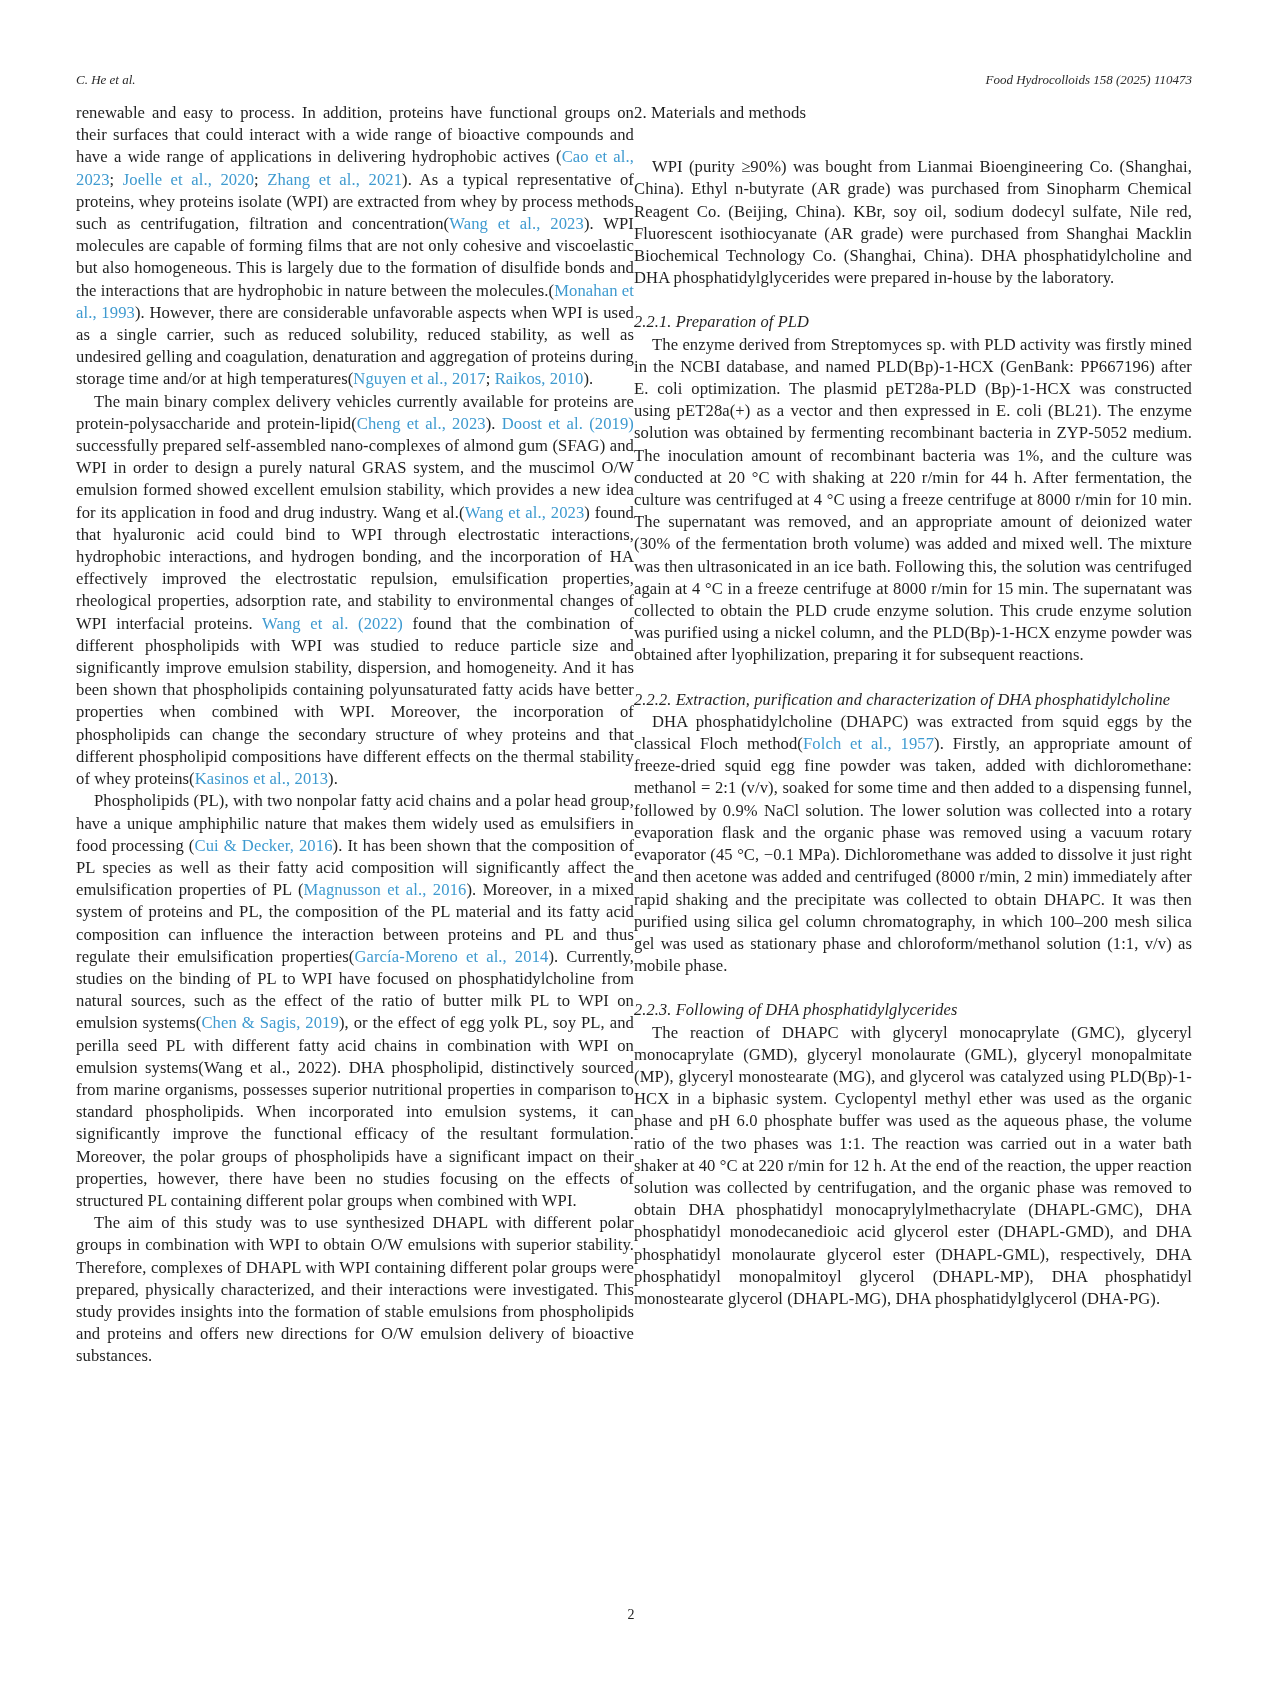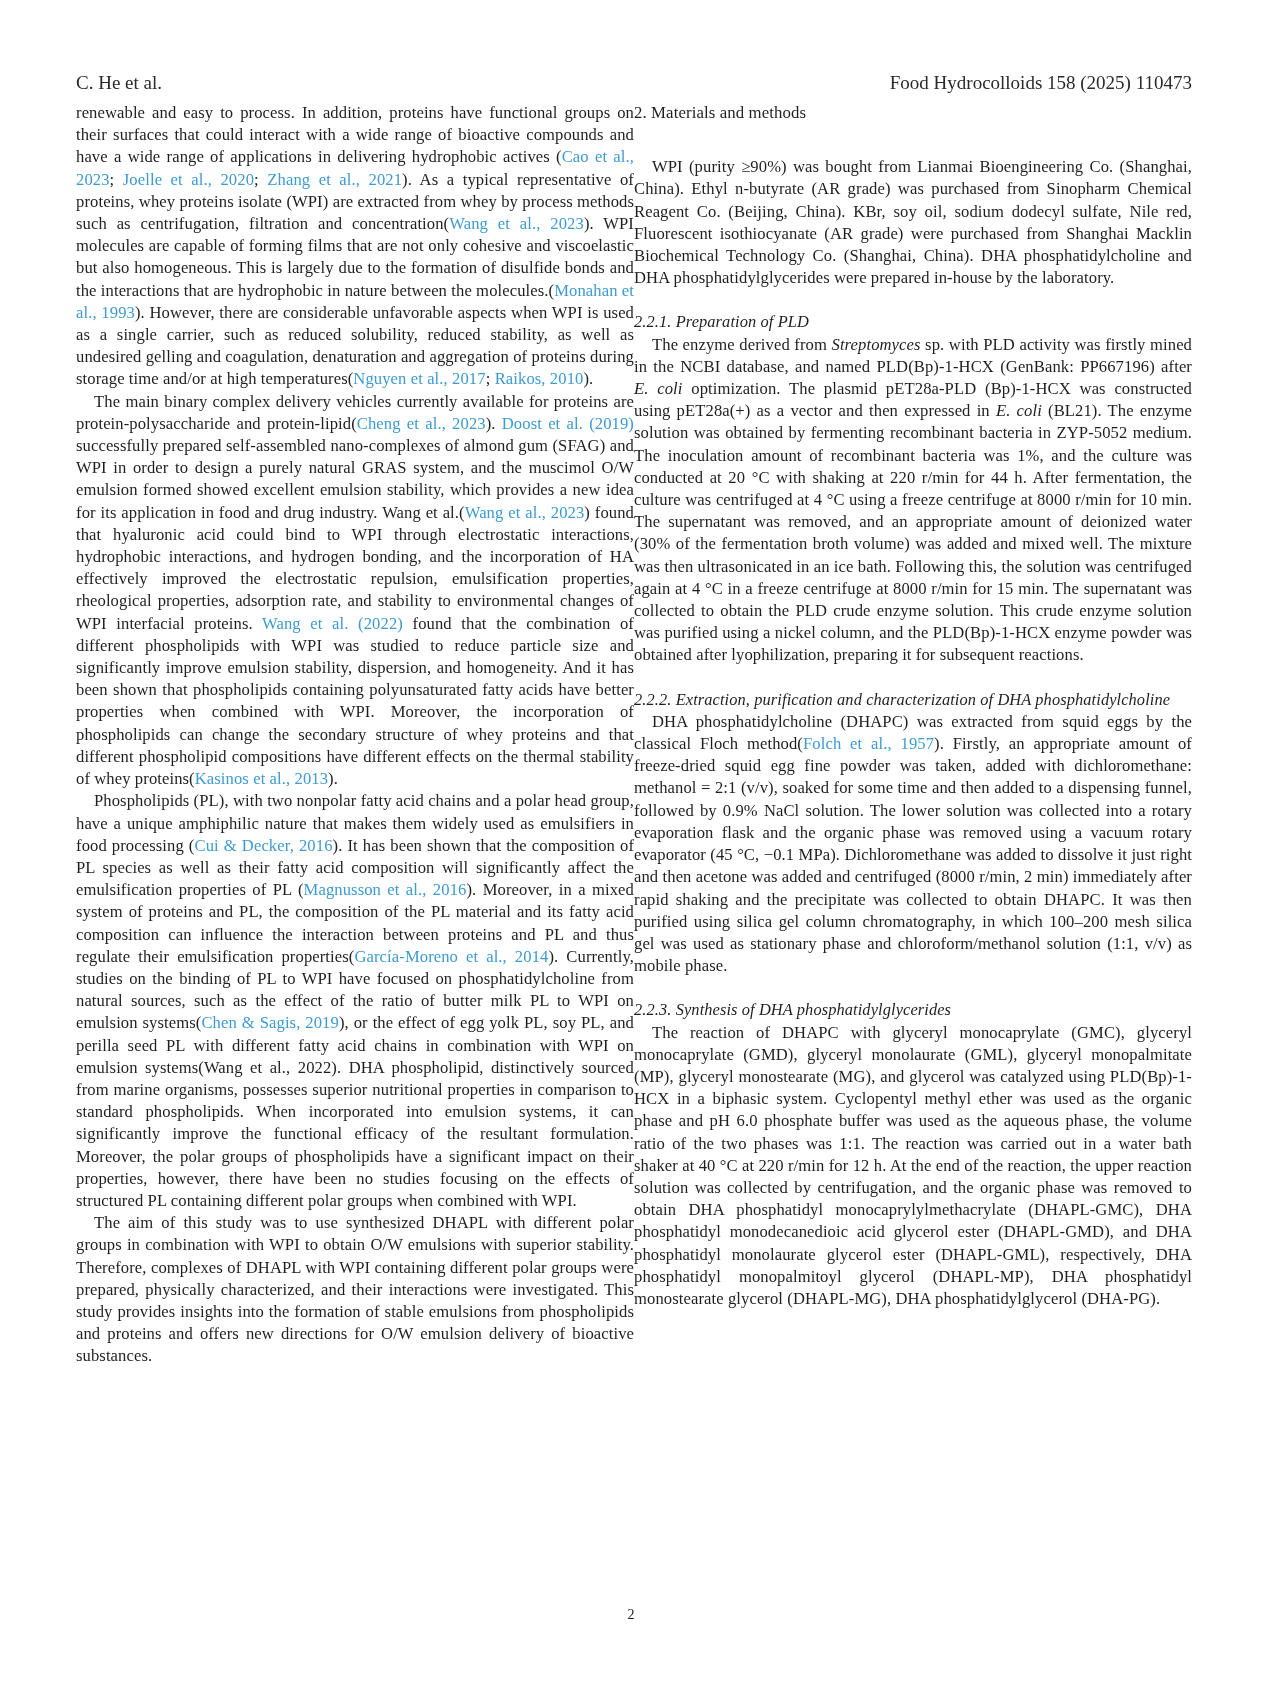--- a/index.html
+++ b/index.html
@@ -11,40 +11,41 @@
   body {
     font-family: "Liberation Serif", serif;
     color: #1f1f1f;
     position: relative;
   }
   .running-head {
     position: absolute;
     top: 72px; left: 76px; right: 70px;
     display: flex;
     justify-content: space-between;
-    font-size: 19px;
+    font-style: italic;
+    font-size: 13px;
     color: #2a2a2a;
   }
   .content {
     position: absolute;
     top: 102px; left: 76px; right: 70px;
     display: flex;
   }
   .column {
     flex: 1 1 0;
     min-width: 0;
     text-align: justify;
     font-size: 16.6px;
     line-height: 22.2px;
     letter-spacing: 0.1px;
   }
   .para { margin: 0; }
   .para.indent { text-indent: 18px; }
   .cite { color: #3e9ad0; }
-  .ital { font-style: italic; }
+  .ital { }
   .h1 {
     font-weight: 400;
     font-size: 16.8px;
     margin: 0 0 32px 0;
     text-align: left;
   }
   .h2 {
     font-style: italic;
     font-size: 16.4px;
     margin: 26px 0 22px 0;
@@ -80,20 +81,20 @@
       <p class="para indent">Phospholipids (PL), with two nonpolar fatty acid chains and a polar head group, have a unique amphiphilic nature that makes them widely used as emulsifiers in food processing (<span class="cite">Cui &amp; Decker, 2016</span>). It has been shown that the composition of PL species as well as their fatty acid composition will significantly affect the emulsification properties of PL (<span class="cite">Magnusson et al., 2016</span>). Moreover, in a mixed system of proteins and PL, the composition of the PL material and its fatty acid composition can influence the interaction between proteins and PL and thus regulate their emulsification properties(<span class="cite">García-Moreno et al., 2014</span>). Currently, studies on the binding of PL to WPI have focused on phosphatidylcholine from natural sources, such as the effect of the ratio of butter milk PL to WPI on emulsion systems(<span class="cite">Chen &amp; Sagis, 2019</span>), or the effect of egg yolk PL, soy PL, and perilla seed PL with different fatty acid chains in combination with WPI on emulsion systems(Wang et al., 2022). DHA phospholipid, distinctively sourced from marine organisms, possesses superior nutritional properties in comparison to standard phospholipids. When incorporated into emulsion systems, it can significantly improve the functional efficacy of the resultant formulation. Moreover, the polar groups of phospholipids have a significant impact on their properties, however, there have been no studies focusing on the effects of structured PL containing different polar groups when combined with WPI.</p>
       <p class="para indent">The aim of this study was to use synthesized DHAPL with different polar groups in combination with WPI to obtain O/W emulsions with superior stability. Therefore, complexes of DHAPL with WPI containing different polar groups were prepared, physically characterized, and their interactions were investigated. This study provides insights into the formation of stable emulsions from phospholipids and proteins and offers new directions for O/W emulsion delivery of bioactive substances.</p>
     </div>
   <div class="column">
       <div class="h1">2.  Materials and methods</div>
       <p class="para indent">WPI (purity ≥90%) was bought from Lianmai Bioengineering Co. (Shanghai, China). Ethyl n-butyrate (AR grade) was purchased from Sinopharm Chemical Reagent Co. (Beijing, China). KBr, soy oil, sodium dodecyl sulfate, Nile red, Fluorescent isothiocyanate (AR grade) were purchased from Shanghai Macklin Biochemical Technology Co. (Shanghai, China). DHA phosphatidylcholine and DHA phosphatidylglycerides were prepared in-house by the laboratory.</p>
       <div class="h3">2.2.1.  Preparation of PLD</div>
       <p class="para indent">The enzyme derived from <span class="ital">Streptomyces</span> sp. with PLD activity was firstly mined in the NCBI database, and named PLD(Bp)-1-HCX (GenBank: PP667196) after <span class="ital">E. coli</span> optimization. The plasmid pET28a-PLD (Bp)-1-HCX was constructed using pET28a(+) as a vector and then expressed in <span class="ital">E. coli</span> (BL21). The enzyme solution was obtained by fermenting recombinant bacteria in ZYP-5052 medium. The inoculation amount of recombinant bacteria was 1%, and the culture was conducted at 20 °C with shaking at 220 r/min for 44 h. After fermentation, the culture was centrifuged at 4 °C using a freeze centrifuge at 8000 r/min for 10 min. The supernatant was removed, and an appropriate amount of deionized water (30% of the fermentation broth volume) was added and mixed well. The mixture was then ultrasonicated in an ice bath. Following this, the solution was centrifuged again at 4 °C in a freeze centrifuge at 8000 r/min for 15 min. The supernatant was collected to obtain the PLD crude enzyme solution. This crude enzyme solution was purified using a nickel column, and the PLD(Bp)-1-HCX enzyme powder was obtained after lyophilization, preparing it for subsequent reactions.</p>
       <div class="h3">2.2.2.  Extraction, purification and characterization of DHA phosphatidylcholine</div>
       <p class="para indent">DHA phosphatidylcholine (DHAPC) was extracted from squid eggs by the classical Floch method(<span class="cite">Folch et al., 1957</span>). Firstly, an appropriate amount of freeze-dried squid egg fine powder was taken, added with dichloromethane: methanol = 2:1 (v/v), soaked for some time and then added to a dispensing funnel, followed by 0.9% NaCl solution. The lower solution was collected into a rotary evaporation flask and the organic phase was removed using a vacuum rotary evaporator (45 °C, −0.1 MPa). Dichloromethane was added to dissolve it just right and then acetone was added and centrifuged (8000 r/min, 2 min) immediately after rapid shaking and the precipitate was collected to obtain DHAPC. It was then purified using silica gel column chromatography, in which 100–200 mesh silica gel was used as stationary phase and chloroform/methanol solution (1:1, v/v) as mobile phase.</p>
-      <div class="h3">2.2.3.  Synthesis of DHA phosphatidylglycerides</div>
+      <div class="h3">2.2.3.  Following of DHA phosphatidylglycerides</div>
       <p class="para indent">The reaction of DHAPC with glyceryl monocaprylate (GMC), glyceryl monocaprylate (GMD), glyceryl monolaurate (GML), glyceryl monopalmitate (MP), glyceryl monostearate (MG), and glycerol was catalyzed using PLD(Bp)-1-HCX in a biphasic system. Cyclopentyl methyl ether was used as the organic phase and pH 6.0 phosphate buffer was used as the aqueous phase, the volume ratio of the two phases was 1:1. The reaction was carried out in a water bath shaker at 40 °C at 220 r/min for 12 h. At the end of the reaction, the upper reaction solution was collected by centrifugation, and the organic phase was removed to obtain DHA phosphatidyl monocaprylylmethacrylate (DHAPL-GMC), DHA phosphatidyl monodecanedioic acid glycerol ester (DHAPL-GMD), and DHA phosphatidyl monolaurate glycerol ester (DHAPL-GML), respectively, DHA phosphatidyl monopalmitoyl glycerol (DHAPL-MP), DHA phosphatidyl monostearate glycerol (DHAPL-MG), DHA phosphatidylglycerol (DHA-PG).</p>
     </div>
 </div>
 
 <div class="footer">
   <span>2</span>
 </div>
 
 </body></html>

